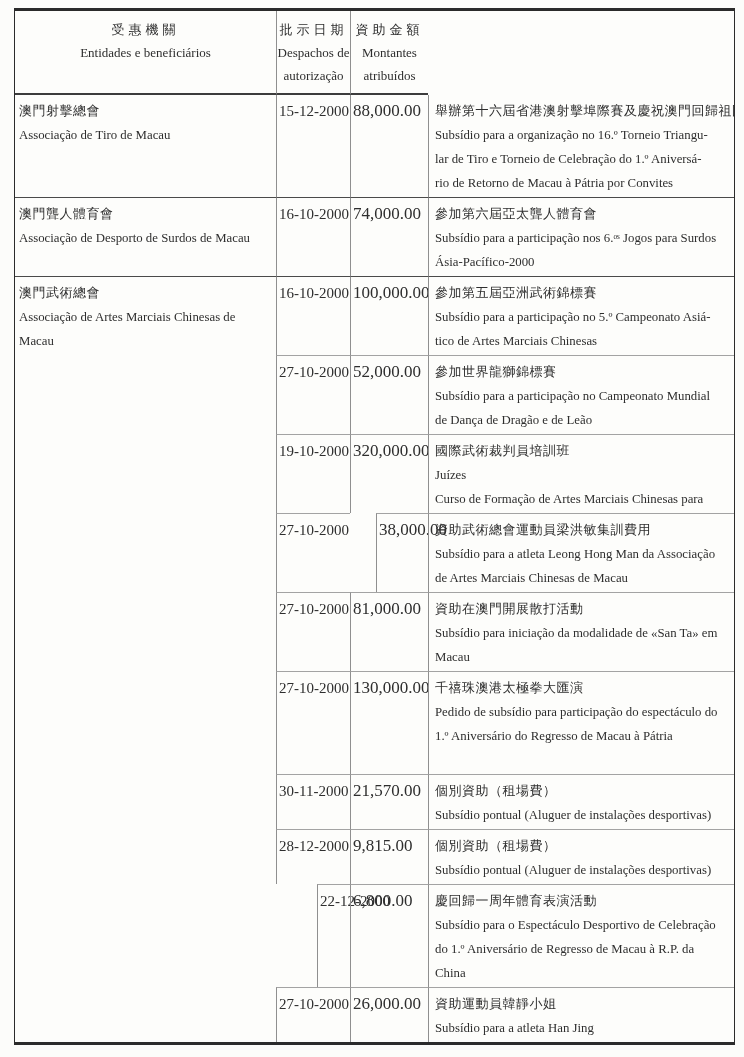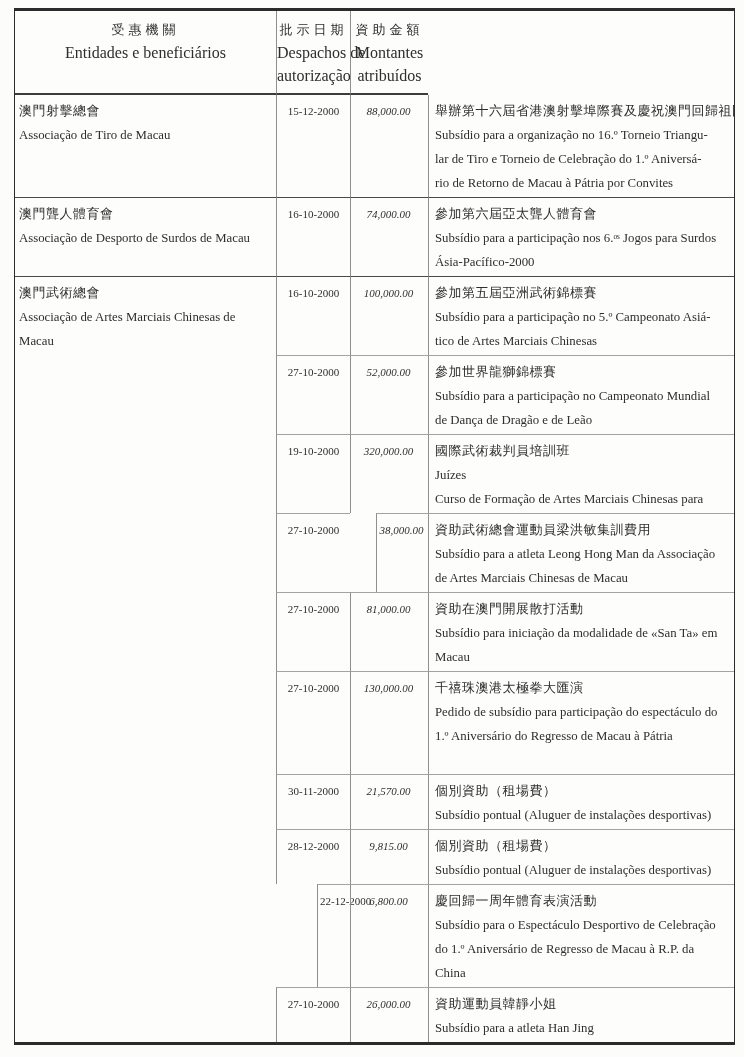--- a/index.html
+++ b/index.html
@@ -21,32 +21,32 @@
     grid-template-columns: 261px 74px 78px 1fr;
     background: #fdfdfb;
   }
 
   .cell { box-sizing: border-box; min-width: 0; }
   .c2, .c3, .c4 { border-left: 1px solid #8f8f8f; }
 
   
   .hdr { border-bottom: 2px solid #3c3c3c; text-align: center; padding: 7px 0 6px 0; }
   .hdr .zh-line { font-size: 13px; letter-spacing: 4px; line-height: 23px; }
-  .hdr .pt-line { font-size: 16px; line-height: 23px; white-space: nowrap; }
+  .hdr .pt-line { font-size: 13px; line-height: 23px; white-space: nowrap; }
   .hdr-c1 { grid-column: 1; grid-row: 1; }
   .hdr-c2 { grid-column: 2; grid-row: 1; }
   .hdr-c3 { grid-column: 3; grid-row: 1; }
   .hdr-c4 { grid-column: 4; grid-row: 1; }
 
   
   .name-cell    { grid-column: 1; padding: 4px 4px 2px 4px; }
   .date-cell    { grid-column: 2; padding: 4px 2px 2px 2px; text-align: center;
-                  font-size: 11px; line-height: 24px; white-space: nowrap; }
-  .amount-cell  { grid-column: 3; padding: 4px 4px 2px 2px; text-align: center;
-                  font-size: 11px; line-height: 24px; white-space: nowrap; font-style: italic; }
+                  font-size: 15px; line-height: 24px; white-space: nowrap; }
+  .amount-cell  { grid-column: 3; padding: 4px 4px 2px 2px; text-align: left;
+                  font-size: 17px; line-height: 24px; white-space: nowrap; }
   .purpose-cell { grid-column: 4; padding: 4px 2px 2px 6px; overflow: hidden; }
 
   .zh-line { font-size: 13px; line-height: 24px; letter-spacing: 0.5px; white-space: nowrap; }
   .pt-line { font-size: 12.8px; line-height: 24px; white-space: nowrap; }
 
   
   .sep-entity { border-top: 1px solid #4a4a4a; }
   .sep-sub    { border-top: 1px solid #a3a3a3; }
   .extra-space { padding-bottom: 26px; }
 </style>

